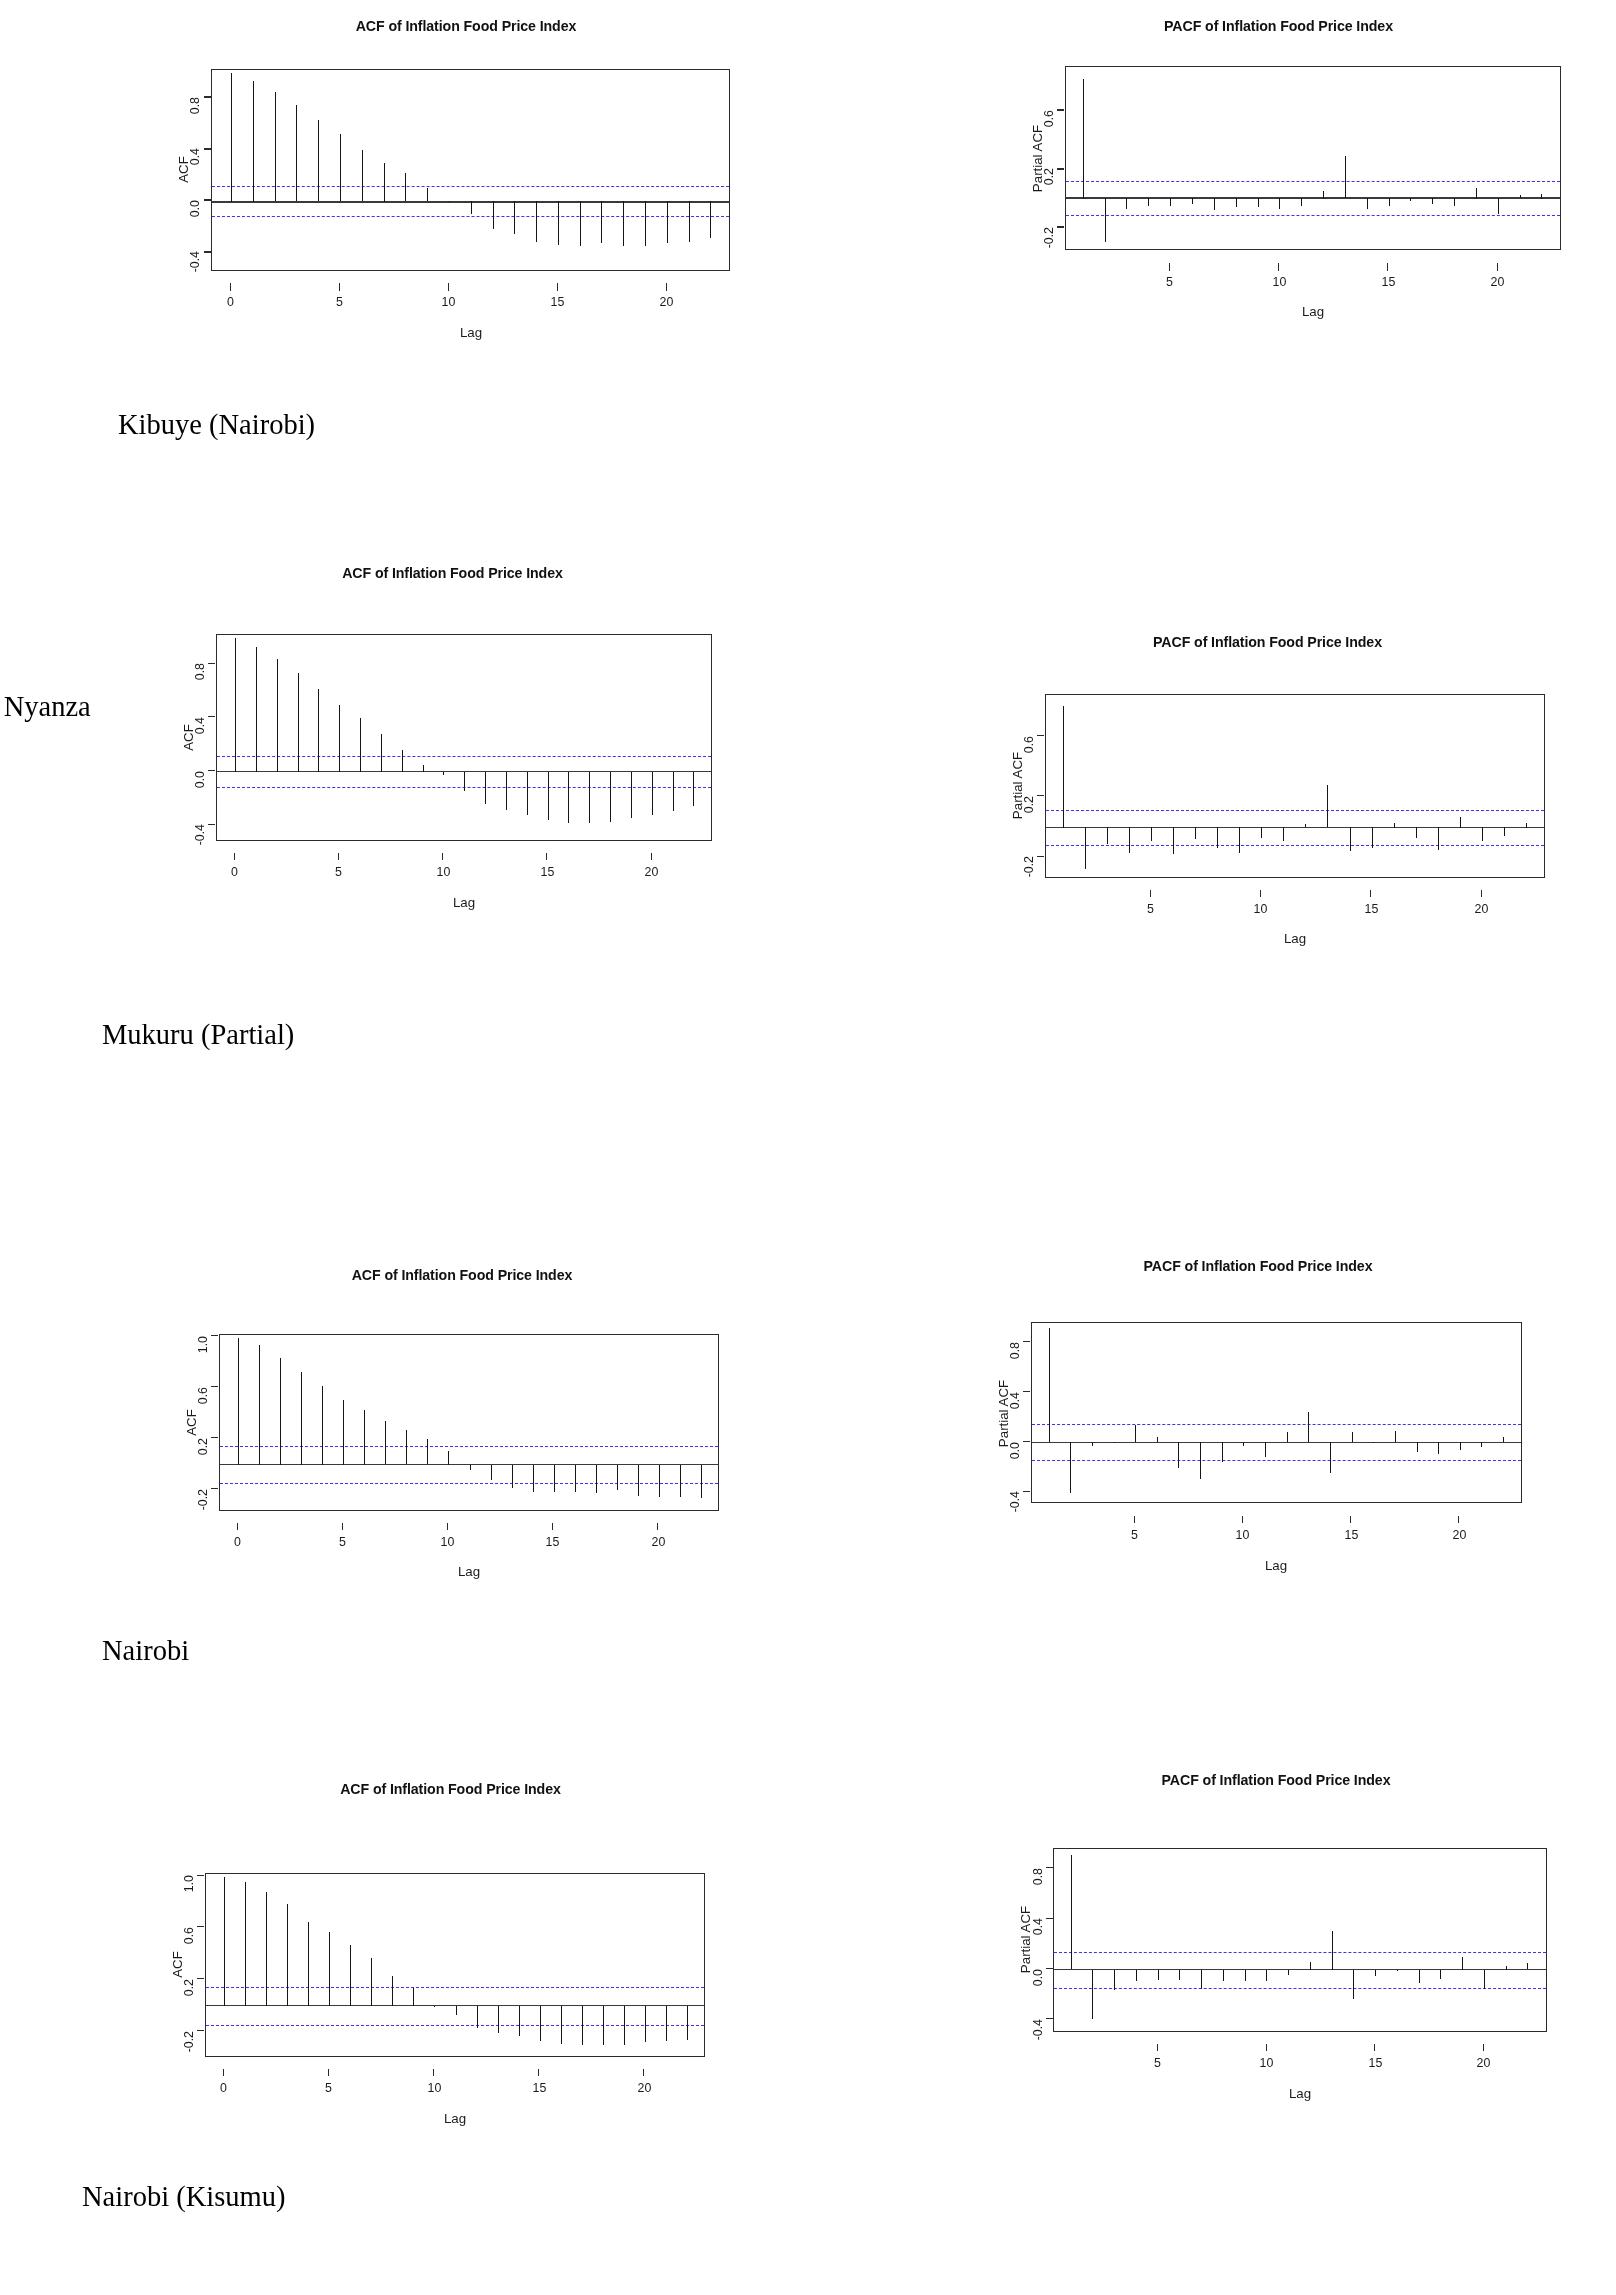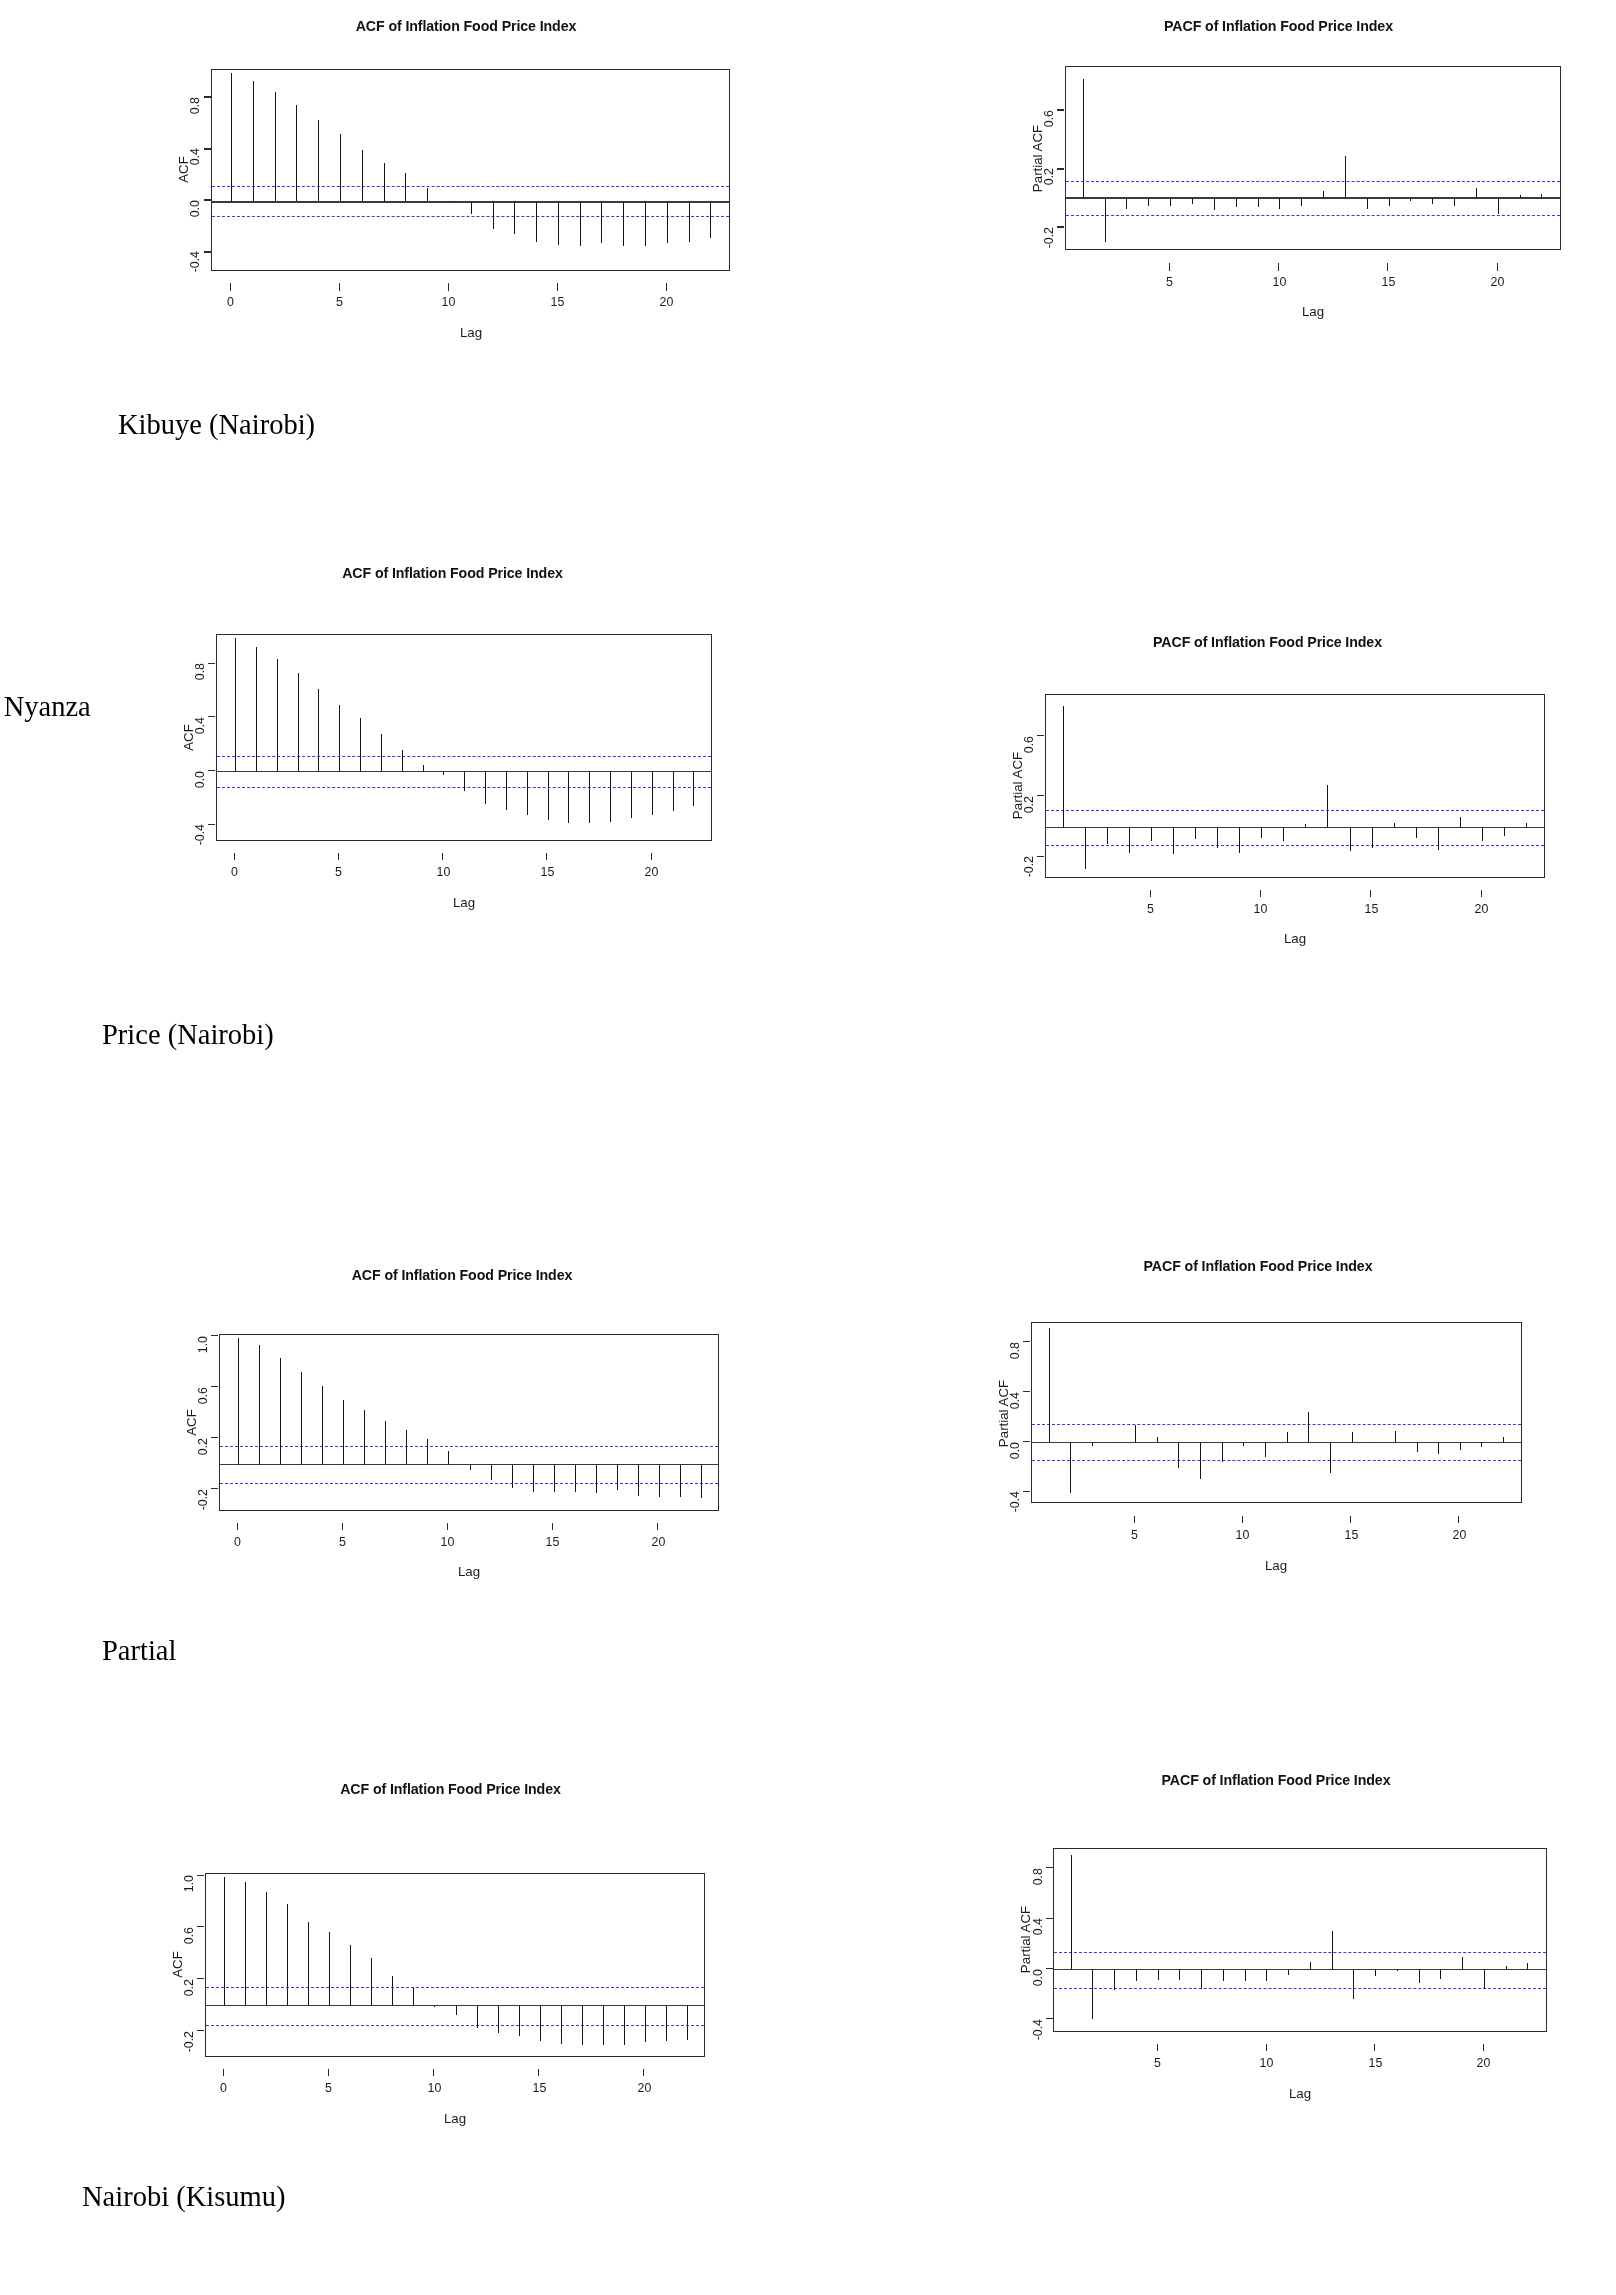--- a/index.html
+++ b/index.html
@@ -478,18 +478,18 @@
       <div class="xtickmark" style="left: 316px; top: 272px;"></div>
       <div class="xlab" style="font-size: 12.4px; left: 298px; width: 37px; top: 284px;">10</div>
       <div class="xtickmark" style="left: 424px; top: 272px;"></div>
       <div class="xlab" style="font-size: 12.4px; left: 407px; width: 37px; top: 284px;">15</div>
       <div class="xtickmark" style="left: 533px; top: 272px;"></div>
       <div class="xlab" style="font-size: 12.4px; left: 515px; width: 37px; top: 284px;">20</div>
       <div class="axistitle-y" style="font-size: 13.3px; left: 34px; top: 160px; width: 83px;">Partial ACF</div>
       <div class="axistitle-x" style="font-size: 13.3px; left: 304px; width: 92px; top: 314px;">Lag</div>
     </div>
     <div class="caption" style="left: 118px; top: 411px;">Kibuye (Nairobi)</div>
-    <div class="caption" style="left: 102px; top: 1021px;">Price (Nairobi)</div>
-    <div class="caption" style="left: 102px; top: 1637px;">Partial</div>
+    <div class="caption" style="left: 102px; top: 1021px;">Mukuru (Partial)</div>
+    <div class="caption" style="left: 102px; top: 1637px;">Nairobi</div>
     <div class="caption" style="left: 82px; top: 2183px;">Nairobi (Kisumu)</div>
     <div class="section-head" style="left: 3.7px; top: 693px;">Nyanza</div>
   </div>
 
 
 </body></html>

